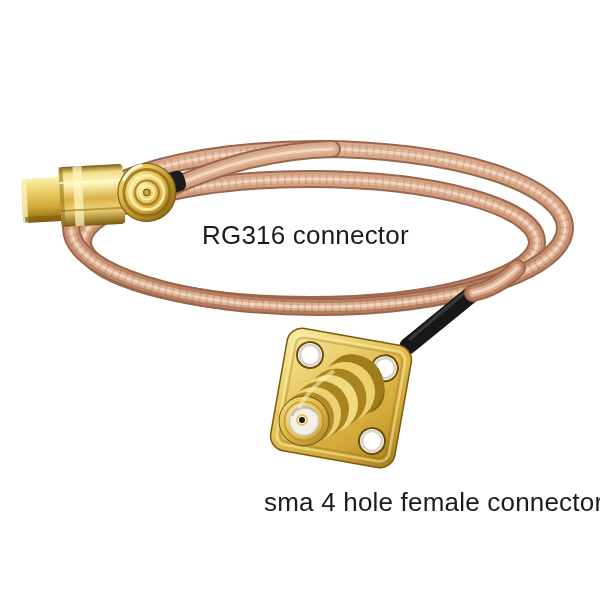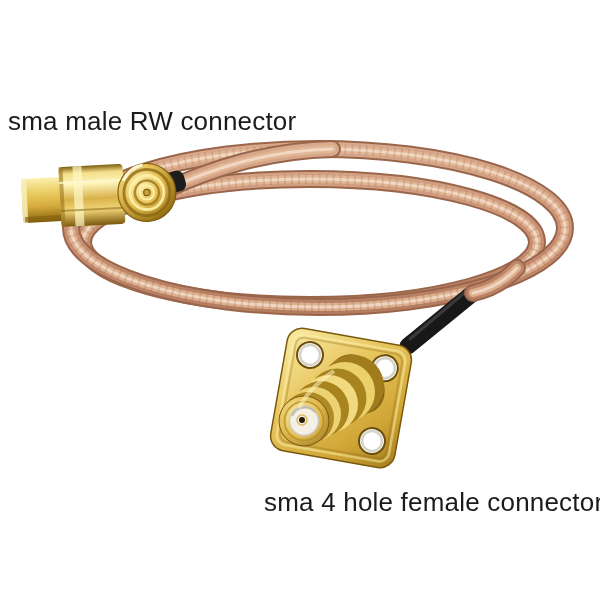--- a/index.html
+++ b/index.html
@@ -167,17 +167,17 @@
         <circle cx="304" cy="421" r="19.5" fill="none" stroke="#b28c28" stroke-width="2" opacity="0.7"></circle>
         <circle cx="304" cy="421" r="14.5" fill="#f4f0e6" stroke="#cdc8bb" stroke-width="1.5"></circle>
         <path d="M 292 416 A 14 14 0 0 1 315 412" stroke="#b5b1a4" stroke-width="2" fill="none" opacity="0.8"></path>
         <circle cx="302" cy="420" r="5" fill="none" stroke="#d9ba5c" stroke-width="1.5"></circle>
         <circle cx="302" cy="420" r="3" fill="#241806"></circle>
         <path d="M 334 371 C 319 381 306 394 299 408" stroke="#fff4c0" stroke-width="4" opacity="0.55" fill="none"></path>
       </g>
     </g>
   </svg>
 
-  <div class="photo-label" id="label-male">sma male RW connector</div>
 
+  <div class="photo-label" id="label-cable">RG316 connector</div>
 
   <div class="photo-label" id="label-female">sma 4 hole female connector</div>
 </div>
 
 </body></html>

